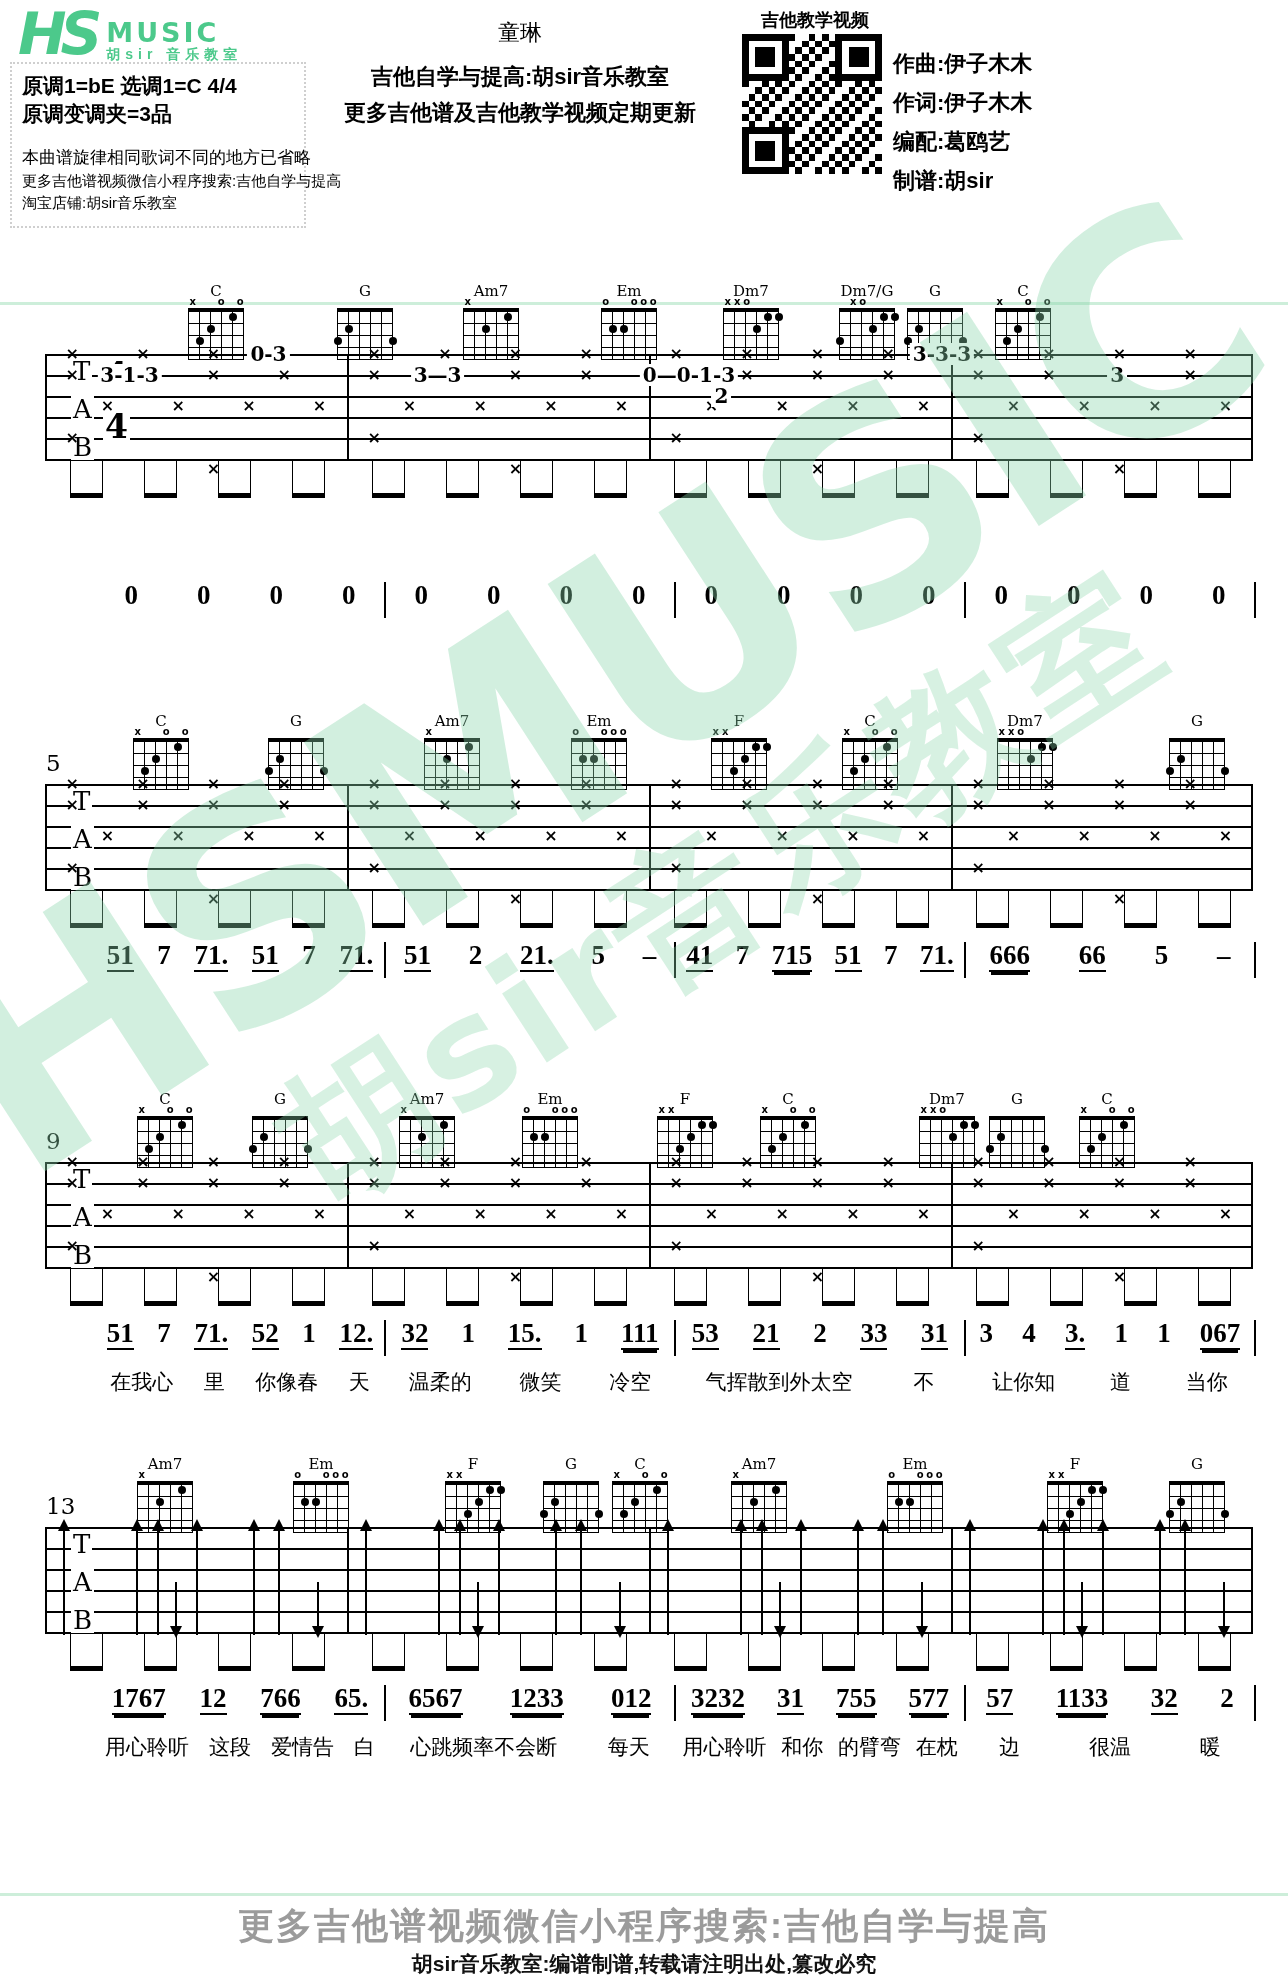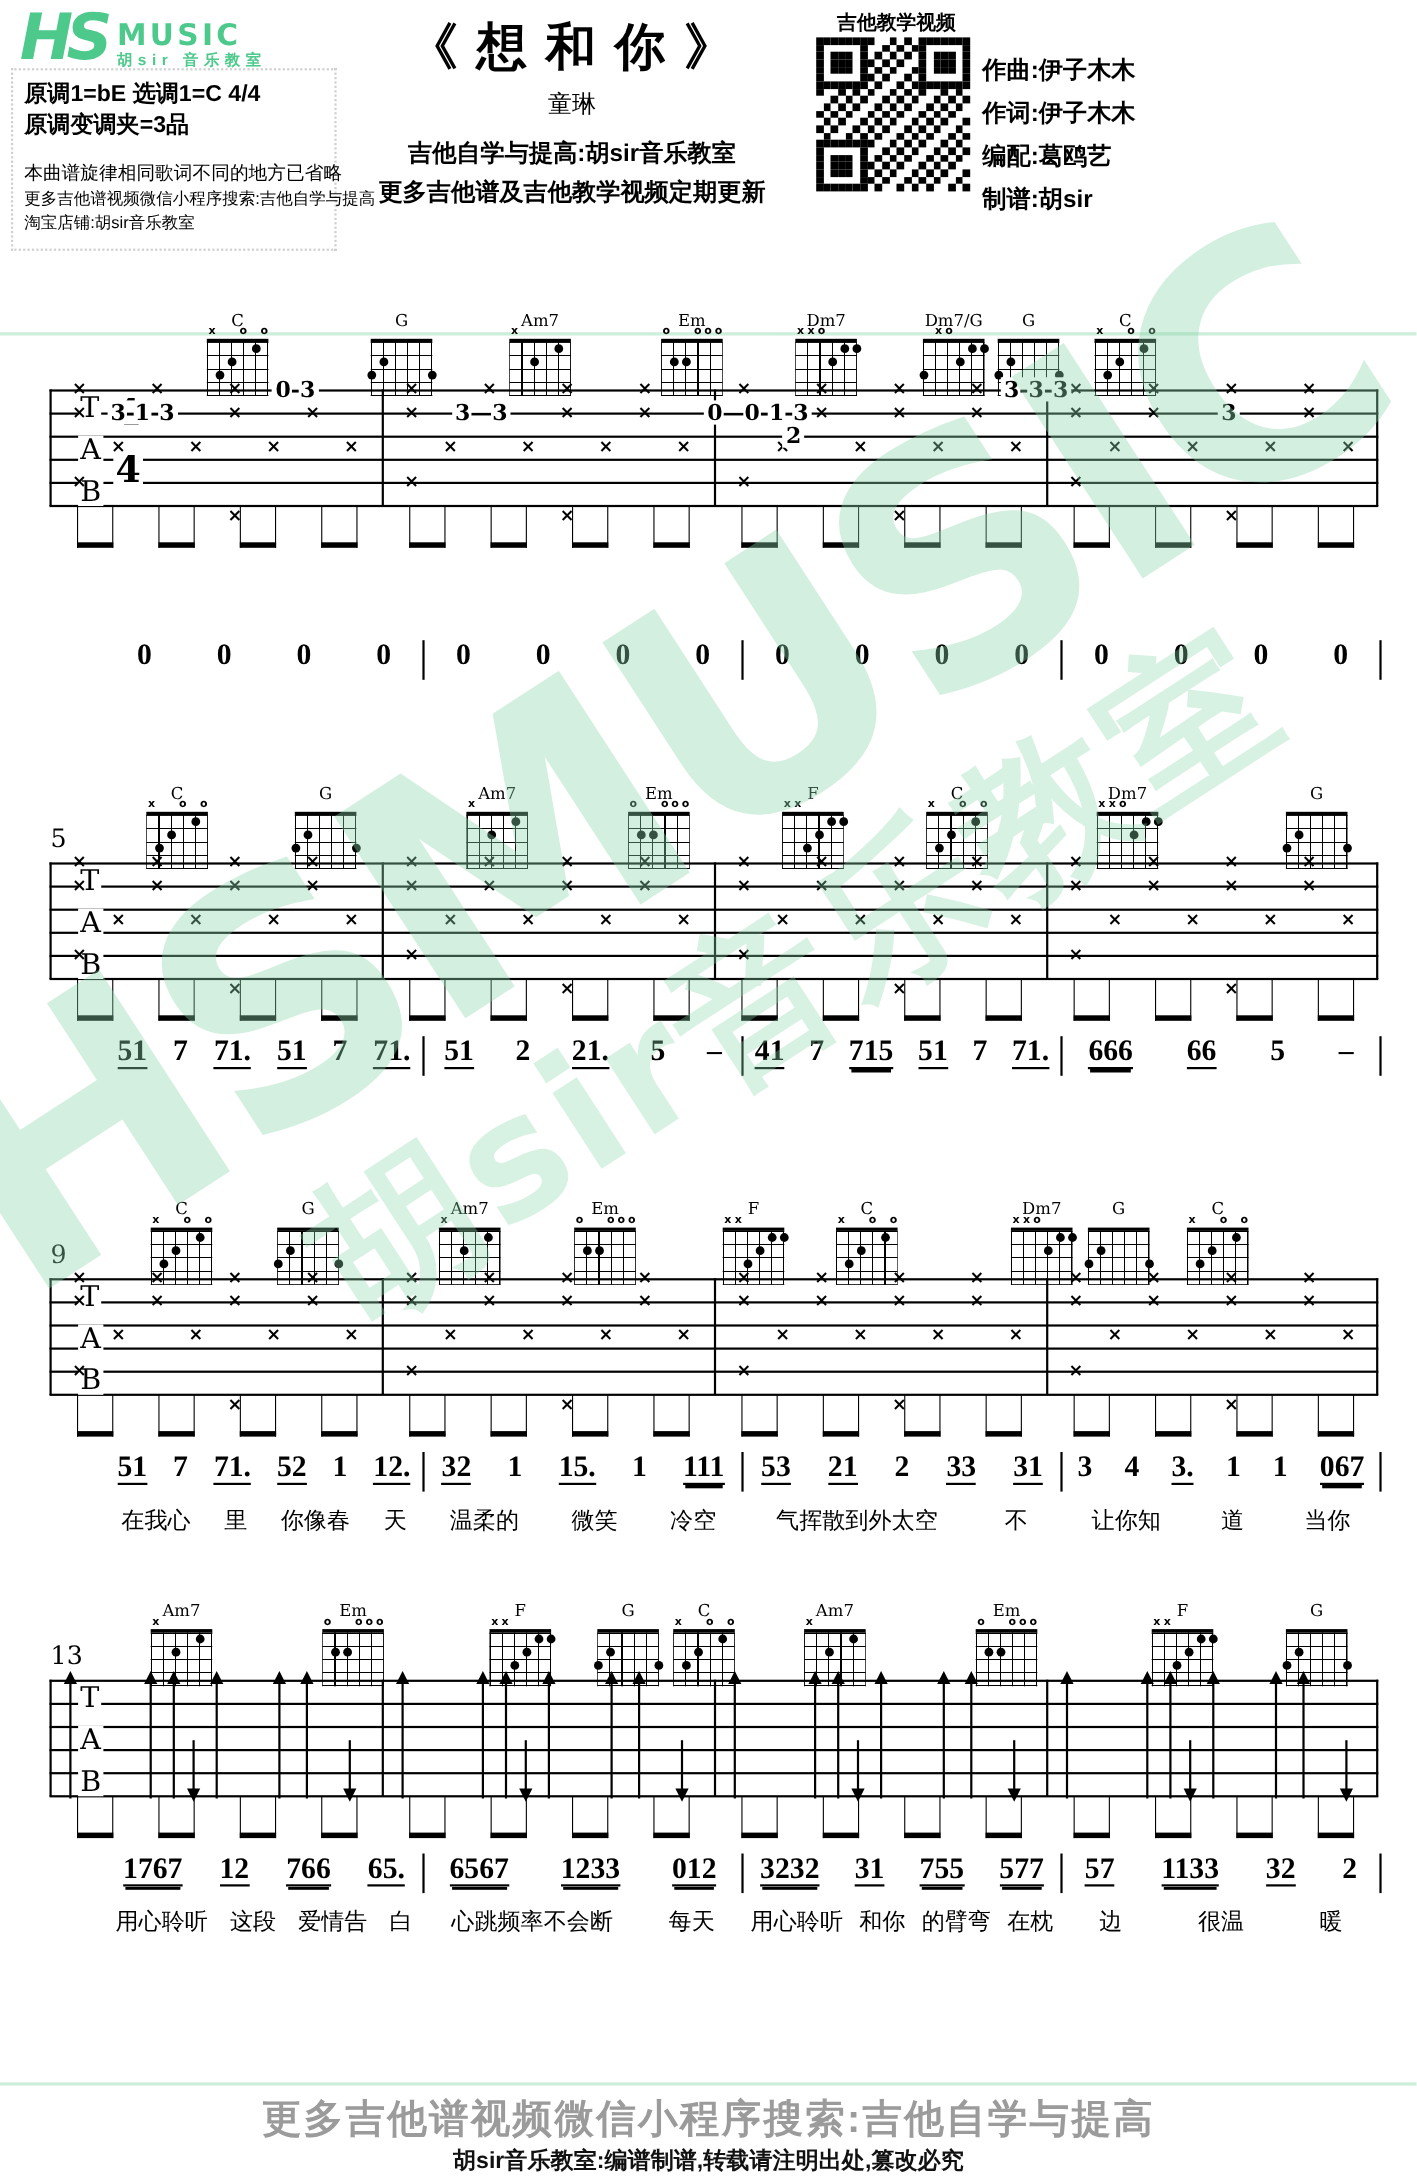--- a/index.html
+++ b/index.html
@@ -89,21 +89,20 @@
 
   <div class="infobox">
     <div class="ib1">原调1=bE 选调1=C 4/4</div>
     <div class="ib1">原调变调夹=3品</div>
     <div class="ib3">本曲谱旋律相同歌词不同的地方已省略</div>
     <div class="ib4">更多吉他谱视频微信小程序搜索:吉他自学与提高</div>
     <div class="ib4">淘宝店铺:胡sir音乐教室</div>
   </div>
 
   <div class="titleblock">
-    <div class="title">《 想 和 你 》</div>
     <div class="artist">童琳</div>
     <div class="sub1">吉他自学与提高:胡sir音乐教室</div>
     <div class="sub2">更多吉他谱及吉他教学视频定期更新</div>
   </div>
 
   <div class="qrlabel">吉他教学视频</div>
   <div class="qr">
       <div class="qrc" style="left: 0px; top: 0px; width: 6.66667px; height: 6.66667px;"></div>
       <div class="qrc" style="left: 6.66667px; top: 0px; width: 6.66667px; height: 6.66667px;"></div>
       <div class="qrc" style="left: 13.3333px; top: 0px; width: 6.66667px; height: 6.66667px;"></div>

